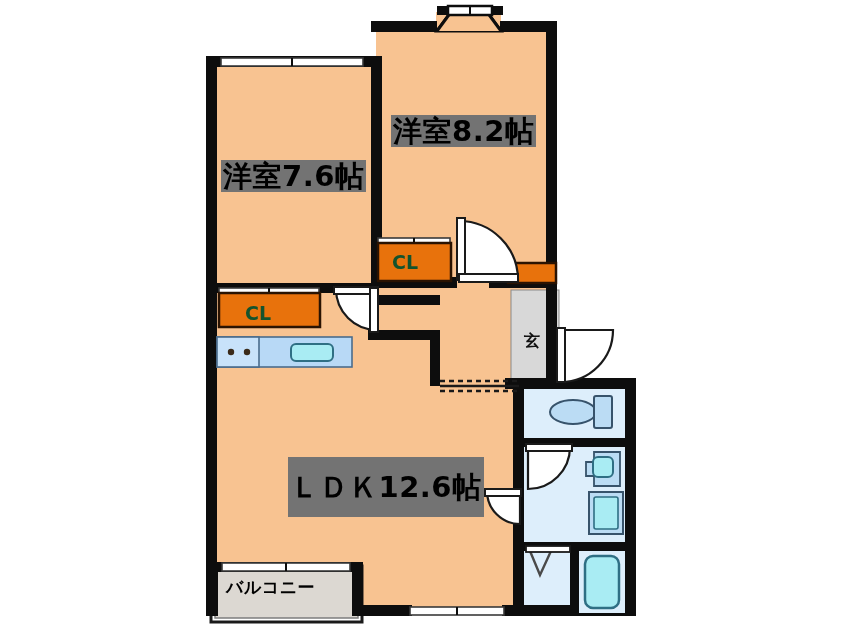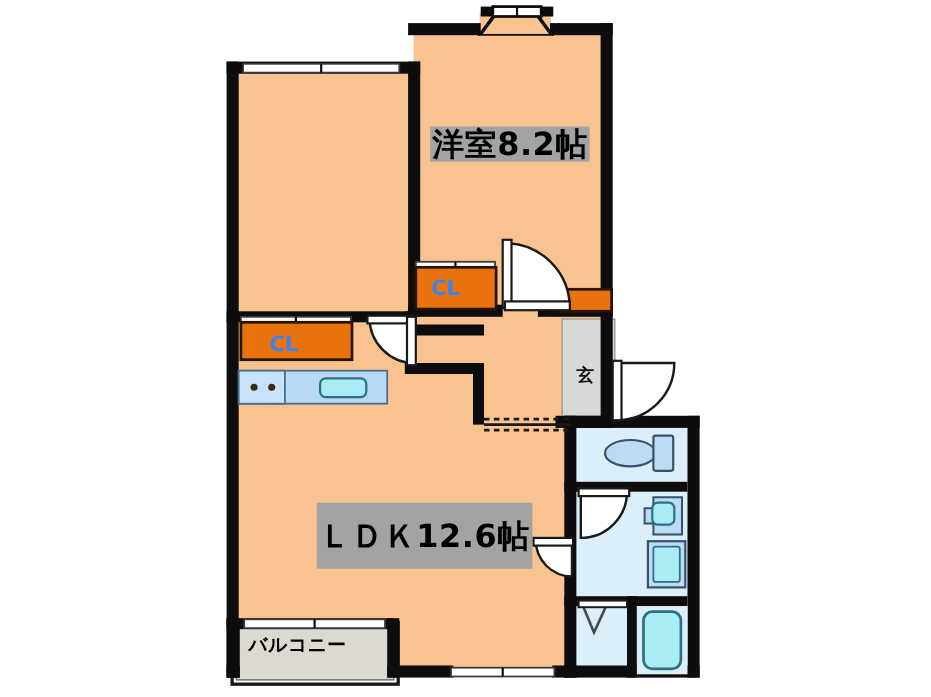--- a/index.html
+++ b/index.html
@@ -15,21 +15,21 @@
     overflow: hidden;
   }
   #plan {
     position: absolute;
     left: 0; top: 0;
     width: 846px;
     height: 634px;
   }
   .room-label {
     position: absolute;
-    background: #a3a3a3;
+    background: #737373;
     color: #000000;
     font-weight: bold;
     white-space: nowrap;
     line-height: 1.05;
     letter-spacing: 0.5px;
     font-family: "DejaVu Sans", "Liberation Sans", sans-serif;
   }
   #label-washitsu-76 {
     left: 221px; top: 160px;
     font-size: 29px;
@@ -46,21 +46,21 @@
     padding: 15px 2px;
   }
   #label-balcony {
     left: 226px; top: 579px;
     font-size: 17px;
     background: transparent;
     font-weight: bold;
   }
   .cl-label {
     position: absolute;
-    color: #3b82f6;
+    color: #14532d;
     font-size: 19px;
     font-weight: bold;
     background: transparent;
     font-family: "DejaVu Sans", "Liberation Sans", sans-serif;
   }
   #label-cl-left { left: 245px; top: 302px; }
   #label-cl-right { left: 392px; top: 251px; }
   #label-genkan {
     position: absolute;
     left: 524px; top: 331px;
@@ -258,20 +258,21 @@
 
     <g>
       <line x1="440" y1="381" x2="519" y2="381" stroke="#1a1a1a" stroke-width="2.4" stroke-dasharray="5 4"></line>
       <line x1="440" y1="386" x2="519" y2="386" stroke="#1a1a1a" stroke-width="2.4"></line>
       <line x1="440" y1="391" x2="519" y2="391" stroke="#1a1a1a" stroke-width="2.4" stroke-dasharray="5 4"></line>
     </g>
 
   </svg>
 
   
+  <div class="room-label" id="label-washitsu-76">洋室7.6帖</div>
 
   <div class="room-label" id="label-washitsu-82">洋室8.2帖</div>
 
   <div class="room-label" id="label-ldk">ＬＤＫ12.6帖</div>
 
   <div class="room-label" id="label-balcony">バルコニー</div>
 
   <div id="label-genkan">玄</div>
 
   <div class="cl-label" id="label-cl-left">CL</div>

